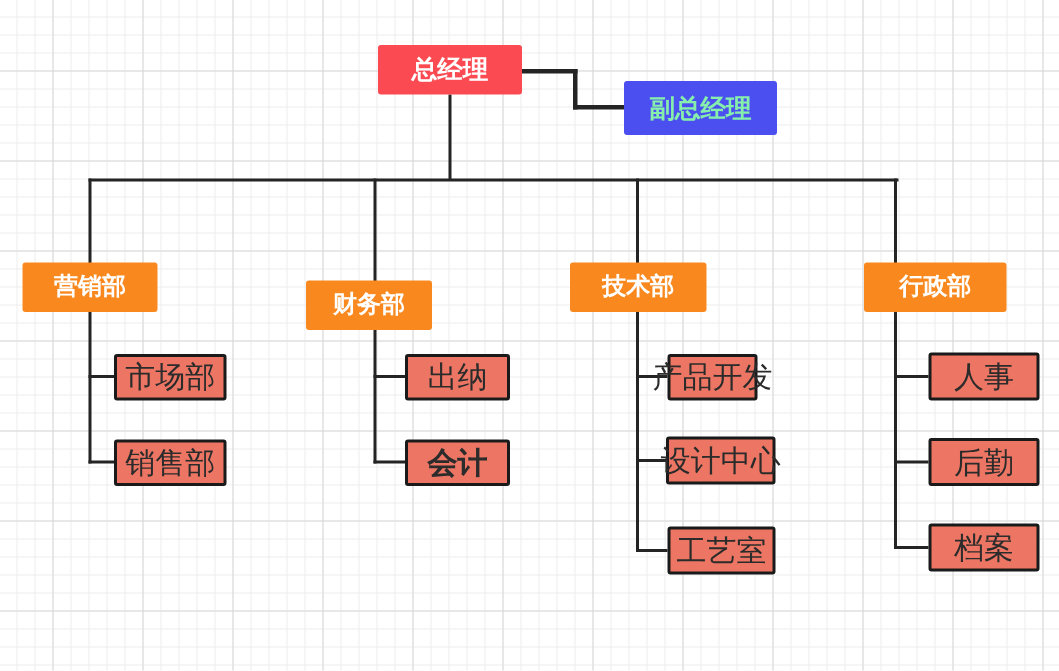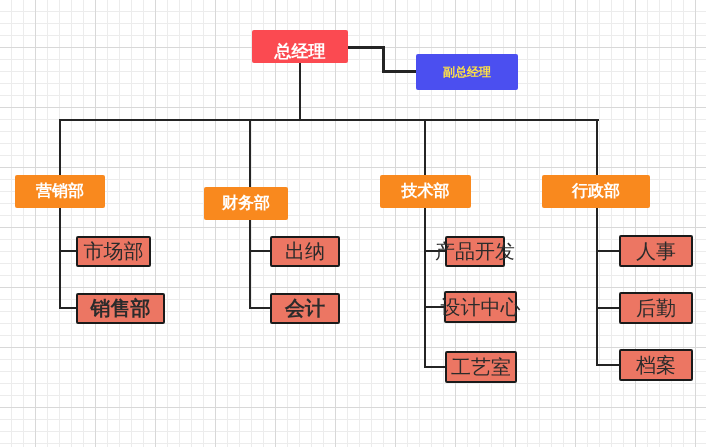--- a/index.html
+++ b/index.html
@@ -31,46 +31,46 @@
     align-items: center;
     justify-content: center;
     box-sizing: border-box;
     border-radius: 2px;
     cursor: default;
     white-space: nowrap;
   }
   .node-root {
     left: 252px; top: 30px; width: 96px; height: 33px;
     background: var(--root-bg, #fb4a51);
-    color: #ffffff; font-size: 17px; font-weight: bold; align-items: flex-end;
+    color: #ffffff; font-size: 17px; font-weight: bold;
   }
   .node-deputy {
     left: 416px; top: 54px; width: 102px; height: 36px;
     background: var(--deputy-bg, #4b4ff0);
-    color: #fde047; font-size: 12px; font-weight: bold;
+    color: #86efac; font-size: 17px; font-weight: bold;
   }
   .node-dept {
     background: var(--dept-bg, #f9891e);
     color: #ffffff; font-size: 16px; font-weight: bold;
     height: 33px;
   }
   .node-sub {
     background: var(--sub-bg, #ec7663);
     border: 2px solid var(--sub-border, #1a1a1a);
     color: var(--sub-text, #2b2b2b);
     font-size: 20px;
   }
   
   .d-marketing { left: 15px;  top: 175px; width: 90px; }
   .d-finance   { left: 204px; top: 175px; width: 84px; margin-top: 12px; }
   .d-tech      { left: 380px; top: 175px; width: 91px; }
-  .d-admin     { left: 542px; top: 175px; width: 108px; }
+  .d-admin     { left: 576px; top: 175px; width: 95px; }
   
   .s-market     { left: 76px;  top: 236px; width: 75px; height: 31px; }
-  .s-sales      { left: 76px;  top: 293px; width: 89px; height: 31px; font-weight: bold; }
+  .s-sales      { left: 76px;  top: 293px; width: 75px; height: 31px; }
   .s-cashier    { left: 270px; top: 236px; width: 70px; height: 31px; }
   .s-accounting { left: 270px; top: 293px; width: 70px; height: 31px; font-weight: bold; }
   .s-product    { left: 445px; top: 236px; width: 60px; height: 31px; }
   .s-design     { left: 444px; top: 291px; width: 73px; height: 32px; }
   .s-craft      { left: 445px; top: 351px; width: 72px; height: 32px; }
   .s-hr         { left: 619px; top: 235px; width: 74px; height: 32px; }
   .s-logistics  { left: 619px; top: 292px; width: 74px; height: 32px; }
   .s-archives   { left: 619px; top: 349px; width: 74px; height: 32px; }
 </style>
 </head>

